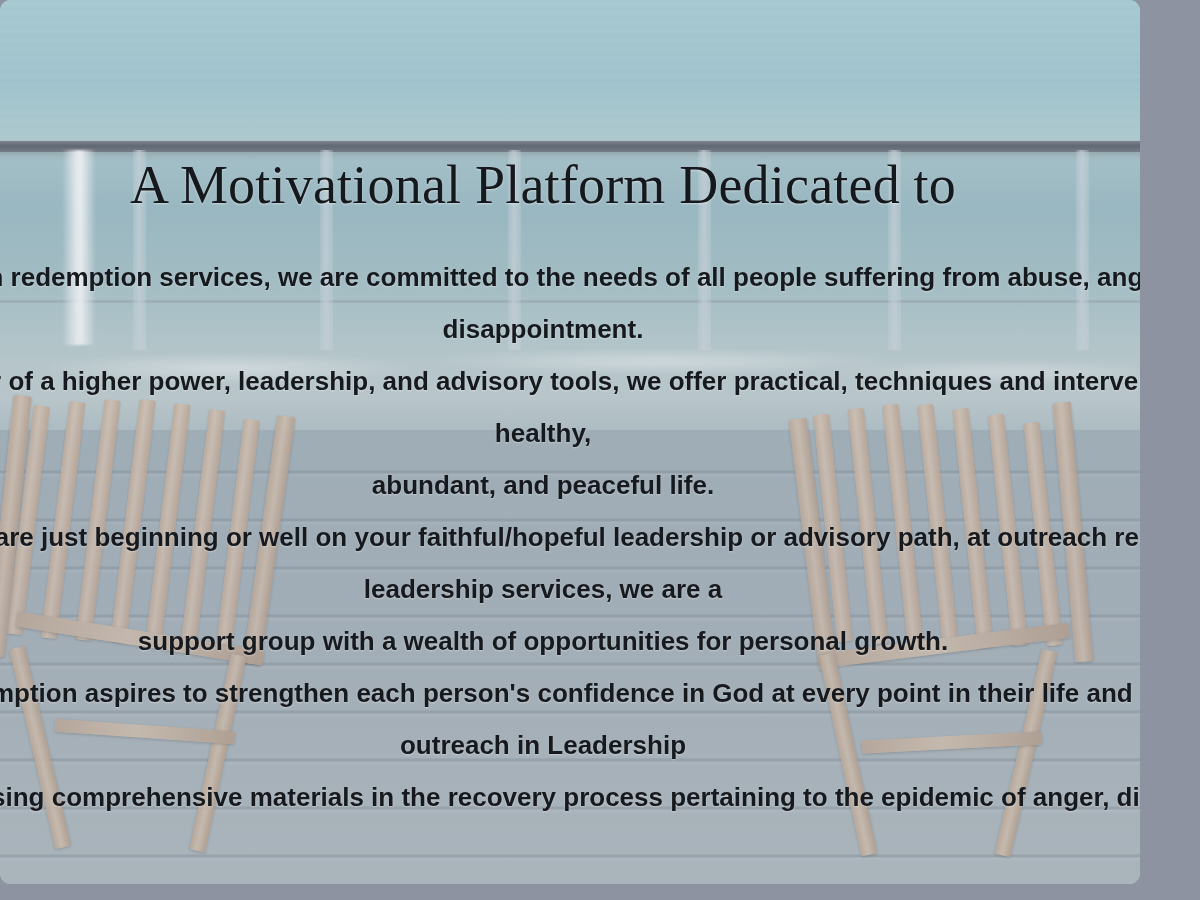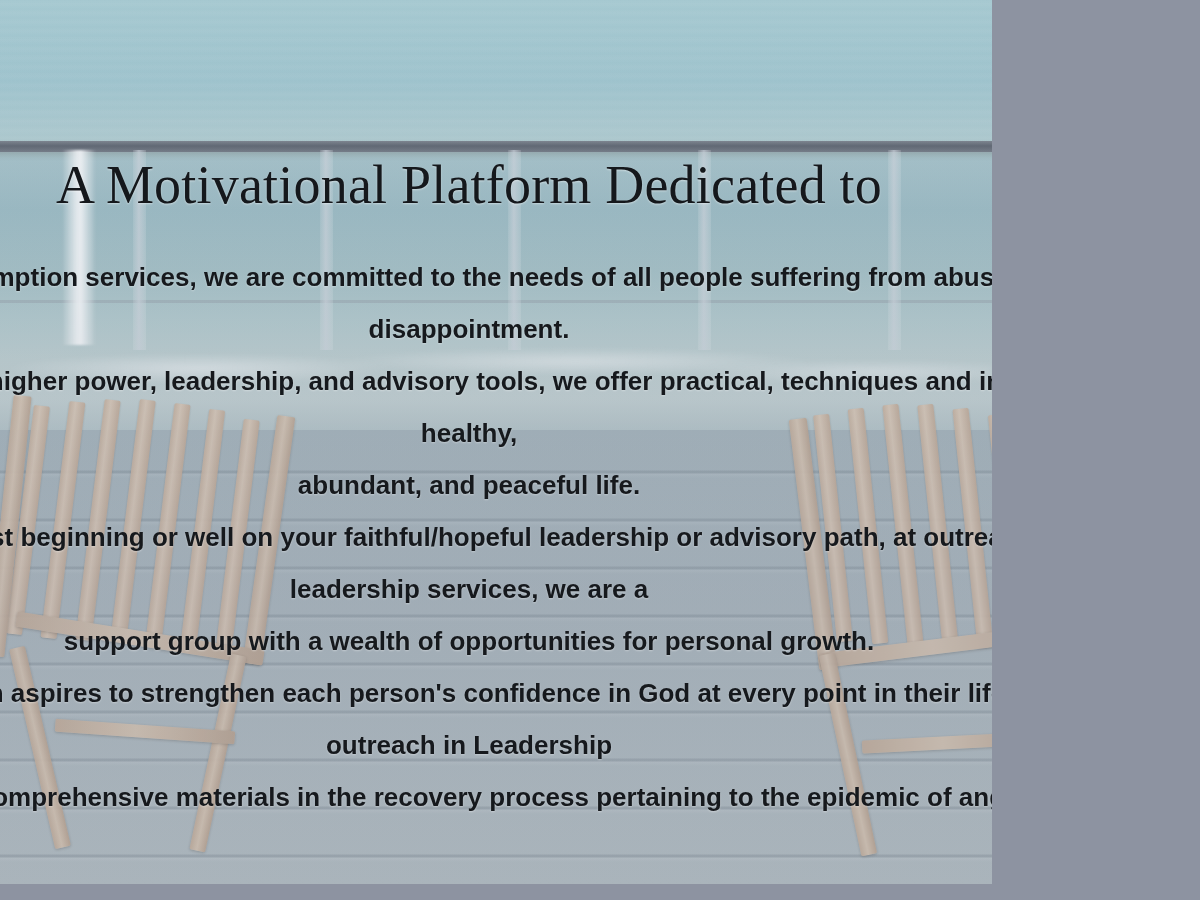--- a/index.html
+++ b/index.html
@@ -8,23 +8,24 @@
     width: 1200px;
     height: 900px;
     overflow: hidden;
     background: #8d93a1;
     font-family: "Liberation Sans", sans-serif;
   }
 
   
   #hero {
     position: relative;
-    width: 992px;
+    width: 1140px;
     height: 884px;
     overflow: hidden;
+    border-radius: 11px;
   }
 
   
   .photo {
     position: absolute;
     inset: 0;
     background:
       
       linear-gradient(to bottom,
         #a9cdd3 0px,

